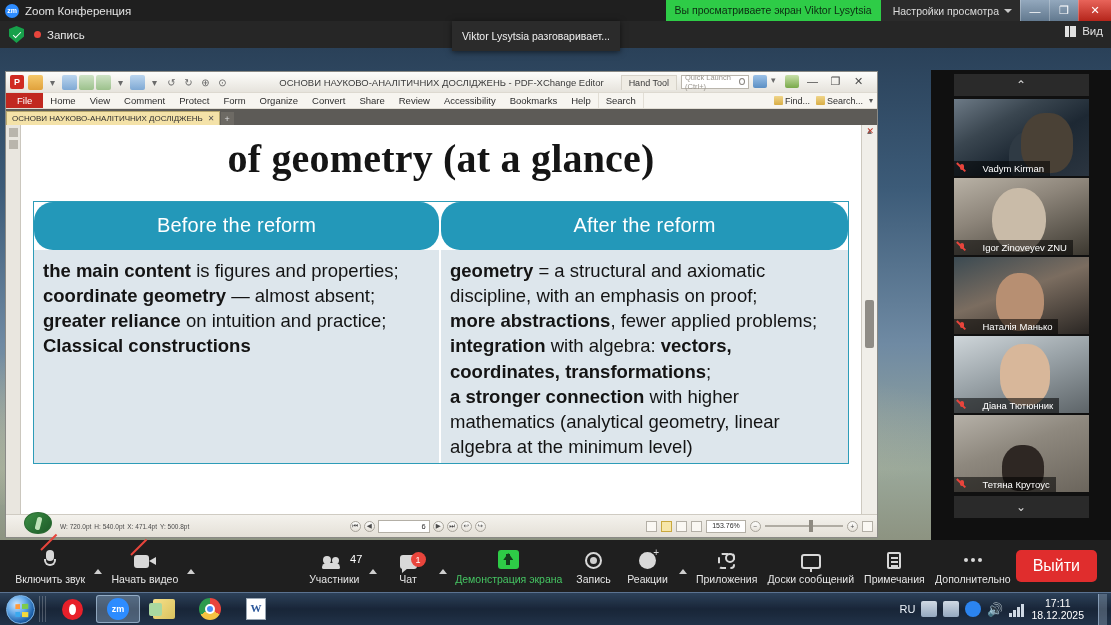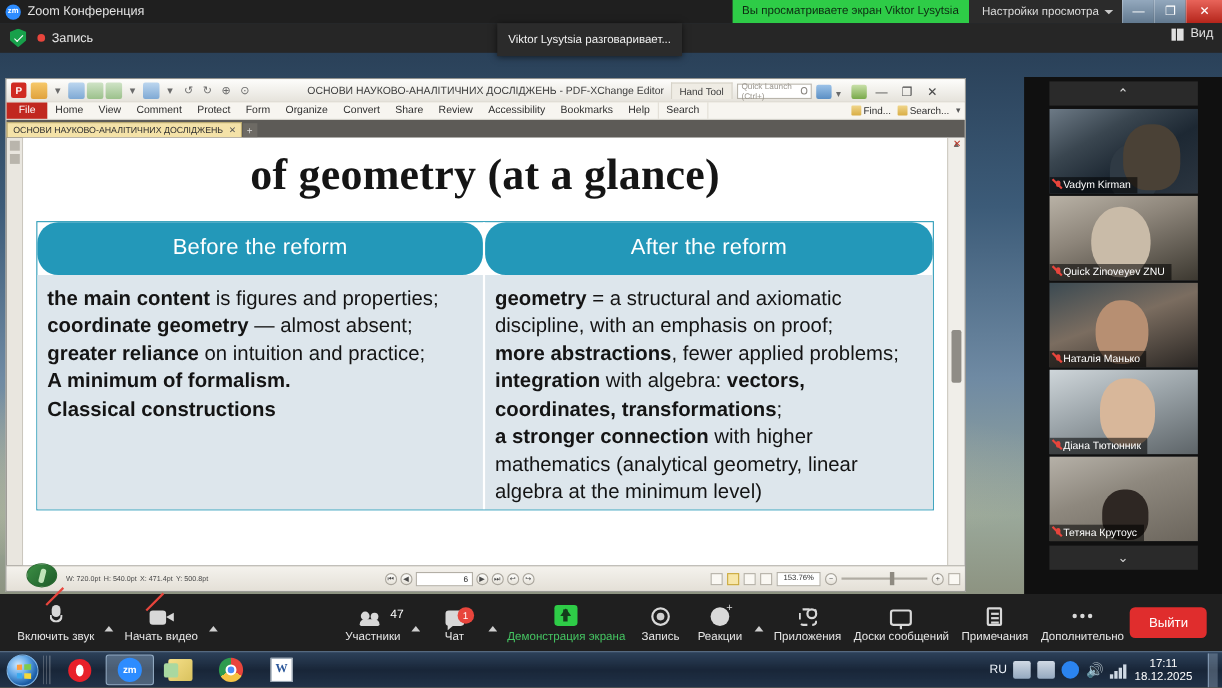--- a/index.html
+++ b/index.html
@@ -106,21 +106,21 @@
     width: 15px; height: 15px; border-radius: 2px; display: inline-block;
     background: linear-gradient(180deg,#f6c86a,#e0a23c);
   }
   .qat .q.b { background: linear-gradient(180deg,#bcd6ef,#7fa9d4); }
   .qat .q.g { background: linear-gradient(180deg,#cfe3c6,#9cc18c); }
   .qat .q.s { background: transparent; color: #6a6a6a; font-size: 10px; text-align: center; line-height: 15px; }
   .pdf-doctitle {
     position: absolute; left: 0; right: 0; text-align: center;
     font-size: 9.5px; color: #3b3b3b; pointer-events: none;
   }
-  .pdf-tr { margin-left: auto; display: flex; align-items: flex-end; gap: 4px; padding-right: 20px; }
+  .pdf-tr { margin-left: auto; display: flex; align-items: flex-start; gap: 4px; padding-right: 9px; }
   .handtool-tab {
     font-size: 9px; color: #3b3b3b; background: #efece4; border: 1px solid #d6d2c8;
     padding: 2px 7px; border-bottom: none; align-self: flex-end;
   }
   .quick-launch {
     width: 68px; height: 14px; background: #fff; border: 1px solid #b9b5ac;
     font-size: 7.5px; color: #9a968e; padding: 1px 3px; display: flex; align-items: center;
   }
   .ql-magnifier { margin-left: auto; width: 7px; height: 7px; border: 1px solid #8a8680; border-radius: 50%; }
   .mini-ico { width: 14px; height: 13px; background: linear-gradient(180deg,#9cc2e8,#5b8fc4); border-radius: 2px; }
@@ -236,21 +236,21 @@
     width: 135px; height: 22px; background: #2a2a2a; color: #d5d5d5;
     display: flex; align-items: center; justify-content: center; font-size: 12px;
     flex: 0 0 auto; margin: 4px 0 3px;
   }
   .tile {
     width: 135px; height: 77px; position: relative; margin-bottom: 2px; overflow: hidden;
     background: #2a2d31;
   }
   .tile .vid { position: absolute; inset: 0; }
   .tile .nm {
-    position: absolute; left: 0; bottom: 0; display: flex; align-items: center; gap: 0;
+    position: absolute; left: 0; bottom: 0; display: flex; align-items: center; gap: 16px;
     background: rgba(0,0,0,.55); color: #fff; font-size: 9.5px; padding: 2px 6px 2px 4px;
     max-width: 100%; white-space: nowrap; overflow: hidden;
   }
   .mic-muted {
     width: 9px; height: 11px; position: relative; flex: 0 0 auto;
   }
   .mic-muted:before {
     content: ""; position: absolute; left: 2px; top: 1px; width: 4px; height: 6px;
     background: #e8453c; border-radius: 2px;
   }
@@ -284,21 +284,21 @@
   .tb-icon { height: 22px; display: flex; align-items: flex-end; justify-content: center; position: relative; }
   .tb-label { font-size: 10.5px; margin-top: 4px; color: #e6e6e6; white-space: nowrap; }
   .tb-item.share .tb-label { color: #45c462; }
   .caret-up {
     width: 0; height: 0; border-left: 4px solid transparent; border-right: 4px solid transparent;
     border-bottom: 5px solid #cfcfcf; align-self: flex-end; margin: 0 0 16px 0;
   }
   .tb-caret { display: flex; align-items: flex-end; height: 48px; padding: 0 4px; }
   .spacer-flex { flex: 1 1 auto; }
   .leave-btn {
-    background: #e02d2d; color: #fff; font-size: 12px; padding: 7px 17px;
+    background: #e02d2d; color: #fff; font-size: 16px; padding: 7px 17px;
     border-radius: 5px; margin-right: 4px;
   }
   .badge {
     position: absolute; top: -3px; right: -9px; min-width: 15px; height: 15px;
     background: #e8453c; color: #fff; font-size: 9px; border-radius: 8px;
     display: flex; align-items: center; justify-content: center; padding: 0 3px;
   }
   .cnt {
     position: absolute; top: -2px; right: -16px; color: #fff; font-size: 11px;
   }
@@ -498,21 +498,20 @@
         <div class="slide">
           <div class="slide-title">of geometry (at a glance)</div>
 
           <div class="tbl">
             <div class="tbl-col left">
               <div class="tbl-head">Before the reform</div>
               <div class="tbl-cell">
                   <div><b>the main content</b><span> is figures and properties;</span></div>
                   <div><b>coordinate geometry</b><span> — almost absent;</span></div>
                   <div><b>greater reliance</b><span> on intuition and practice;</span></div>
-                  <div><b>A minimum of formalism.</b></div>
                   <div><b>Classical constructions</b></div>
                 </div>
             </div>
             <div class="tbl-col">
               <div class="tbl-head">After the reform</div>
               <div class="tbl-cell">
                   <div><b>geometry</b><span> = a structural and axiomatic discipline, with an emphasis on proof;</span></div>
                   <div><b>more abstractions</b><span>, fewer applied problems;</span></div>
                   <div><b>integration</b><span> with algebra: </span><b>vectors, coordinates, transformations</b><span>;</span></div>
                   <div><b>a stronger connection</b><span> with higher mathematics (analytical geometry, linear algebra at the minimum level)</span></div>
@@ -574,21 +573,21 @@
       <div class="nm">
         <span class="mic-muted"></span>
         <span>Vadym Kirman</span>
       </div>
     </div>
 
     <div class="tile">
       <div class="vid v2"></div>
       <div class="nm">
         <span class="mic-muted"></span>
-        <span>Quick Zinoveyev ZNU</span>
+        <span>Igor Zinoveyev ZNU</span>
       </div>
     </div>
 
     <div class="tile">
       <div class="vid v3"></div>
       <div class="nm">
         <span class="mic-muted"></span>
         <span>Наталія Манько</span>
       </div>
     </div>

